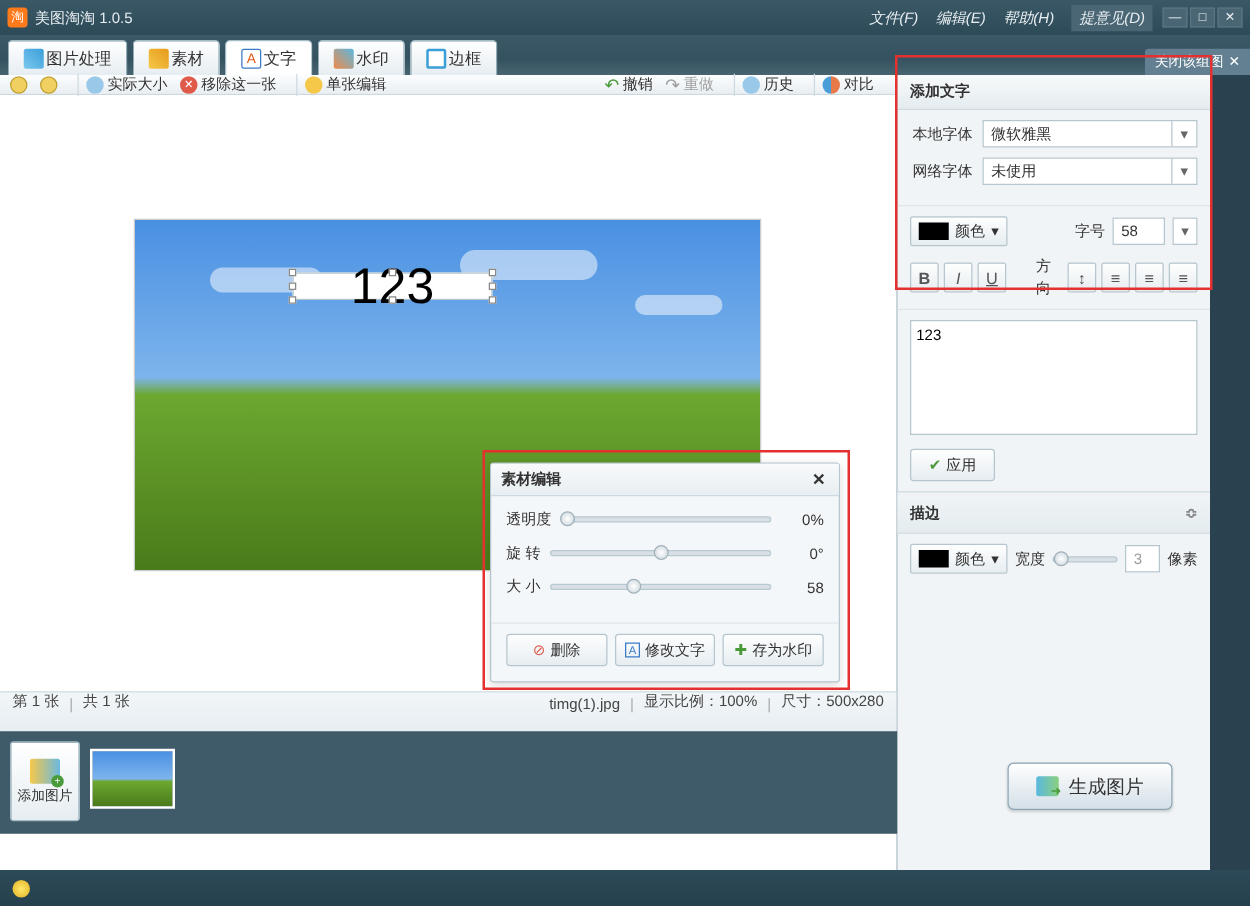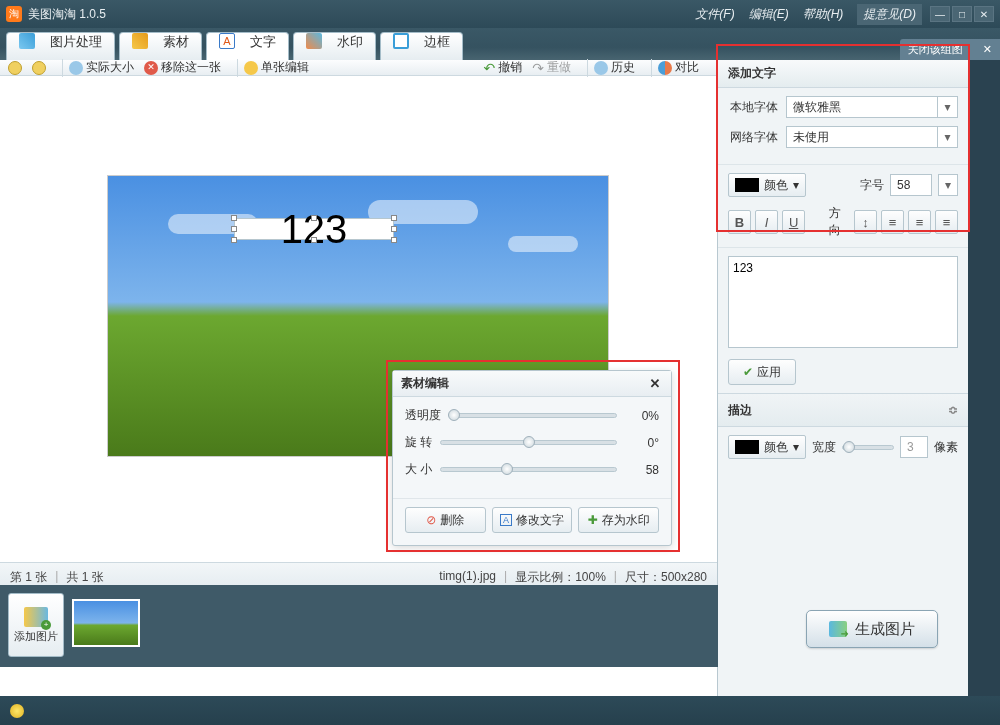--- a/index.html
+++ b/index.html
@@ -6,24 +6,24 @@
 body { background:#2a4250; width:1000px; height:725px; overflow:hidden; position:relative; }
 .titlebar { height:28px; background:linear-gradient(#3a5866,#2d4a58); display:flex; align-items:center; padding:0 6px; color:#e8eef1; font-size:12px; }
 .titlebar .icon-sq { width:16px; height:16px; background:#ff7a1a; border-radius:3px; margin-right:6px; display:flex; align-items:center; justify-content:center; font-size:10px; color:#fff; }
 .titlebar .spacer { flex:1; }
 .titlebar .mitem { margin-right:14px; cursor:pointer; font-size:12px;font-style:italic; }
 .titlebar .feedback { background:#4a6674; padding:2px 6px; margin-right:8px; }
 .winbtns { display:flex; gap:2px; }
 .winbtn { width:20px; height:16px; background:#4a6674; display:flex; align-items:center; justify-content:center; color:#e8eef1; font-size:10px; cursor:pointer; border:1px solid #5a7482; }
 
 .tabstrip { height:32px; background:linear-gradient(#3a5866,#355260 60%,#486470); display:flex; align-items:flex-end; padding-left:6px; position:relative; }
-.tab { height:28px; background:linear-gradient(#fff,#e6edf1); border:1px solid #a4bcc8; border-bottom:none; border-radius:4px 4px 0 0; padding:0 12px; display:flex; align-items:flex-start; gap:15px; margin-right:4px; font-size:13px; color:#333; cursor:pointer; }
+.tab { height:28px; background:linear-gradient(#fff,#e6edf1); border:1px solid #a4bcc8; border-bottom:none; border-radius:4px 4px 0 0; padding:0 12px; display:flex; align-items:center; gap:2px; margin-right:4px; font-size:13px; color:#333; cursor:pointer; }
 .tab.active { background:#fff; }
 .tabglyph { width:16px; height:16px; border-radius:2px; display:inline-block; }
-.close-pane-btn { position:absolute; right:0; bottom:0; background:#638092; color:#fff; font-size:11px; padding:3px 8px; border-radius:3px 0 0 0; display:flex; align-items:center; gap:20px; }
+.close-pane-btn { position:absolute; right:0; bottom:0; background:#638092; color:#fff; font-size:11px; padding:3px 8px; border-radius:3px 0 0 0; display:flex; align-items:center; gap:4px; }
 
 .midrow { display:flex; height:636px; }
 .canvas-area { width:718px; background:#fff; position:relative; border-right:1px solid #b8c8d0; }
 .toolbar { height:16px; background:linear-gradient(#fcfdfe,#e8eef2); border-bottom:1px solid #cdd9e0; display:flex; align-items:center; padding:0 8px; font-size:12px; color:#333; }
 .toolbar .titem { display:flex; align-items:center; gap:3px; margin-right:10px; cursor:pointer; }
 .toolbar .sep { width:1px; height:18px; background:#cdd9e0; margin:0 6px; }
 .toolbar .right { margin-left:auto; display:flex; align-items:center; }
 .tglyph { width:14px; height:14px; border-radius:7px; display:inline-block; }
 
 .canvas-inner { position:relative; height:calc(100% - 110px); }
@@ -47,21 +47,21 @@
 .popup-body { padding:10px 12px; }
 .srow { display:flex; align-items:center; font-size:12px; color:#333; margin-bottom:10px; gap:8px; }
 .slider { flex:1; height:5px; background:#d8e0e5; border-radius:3px; position:relative; border:1px solid #b8c8d0; }
 .slider .thumb { position:absolute; width:12px; height:12px; background:radial-gradient(#fff,#c8d4da); border:1px solid #9fb0bb; border-radius:6px; top:-5px; }
 .srow .val { width:34px; text-align:right; }
 .popup-foot { padding:8px 12px 12px; display:flex; gap:6px; border-top:1px solid #e0e6ea; }
 .pbtn { flex:1; height:26px; background:linear-gradient(#fefefe,#e6edf1); border:1px solid #b6c6ce; border-radius:3px; font-size:12px; color:#333; display:flex; align-items:center; justify-content:center; gap:4px; cursor:pointer; }
 
 .annot { position:absolute; border:2px solid #e53030; pointer-events:none; }
 
-.status { position:absolute; left:0; bottom:110px; right:0; height:24px; background:linear-gradient(#f2f6f8,#e6edf1); border-top:1px solid #cdd9e0; display:flex; align-items:flex-start; padding:6px 10px; font-size:12px; color:#444; }
+.status { position:absolute; left:0; bottom:110px; right:0; height:24px; background:linear-gradient(#f2f6f8,#e6edf1); border-top:1px solid #cdd9e0; display:flex; align-items:flex-end; padding:16px 10px; font-size:12px; color:#444; }
 .status .spacer { flex:1; }
 .status .sep2 { margin:0 8px; color:#aaa; }
 
 .bottomstrip { position:absolute; left:0; bottom:29px; width:718px; height:82px; background:#3f5a68; padding:8px; display:flex; gap:8px; }
 .addpic { width:56px; height:64px; background:linear-gradient(#fff,#e6edf1); border:1px solid #a4bcc8; border-radius:3px; display:flex; flex-direction:column; align-items:center; justify-content:center; font-size:11px; color:#333; cursor:pointer; gap:2px; }
 .thumb-img { width:68px; height:48px; border:2px solid #fff; margin-top:6px; background:linear-gradient(to bottom,#4a90e2 0%,#7db4ec 50%,#6ca830 55%,#4a7a1a 100%); }
 
 .rightpanel { width:250px; background:#f0f4f6; position:relative; }
 .panel-head { height:28px; background:linear-gradient(#f8fafb,#e4ecef); border-bottom:1px solid #cdd9e0; display:flex; align-items:center; padding:0 10px; font-size:12px; color:#333; font-weight:bold; }
 .panel-sec { padding:8px 10px; font-size:12px; color:#333; }

